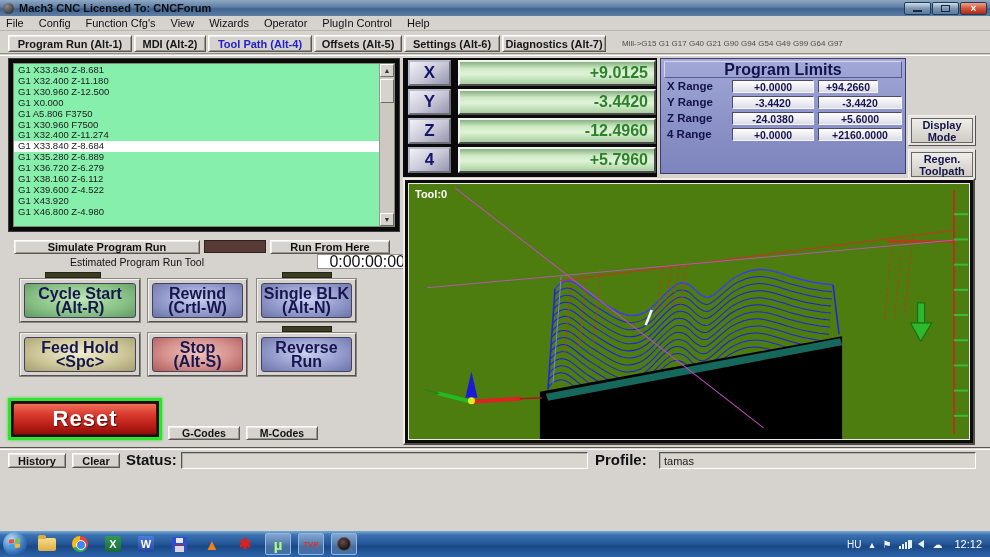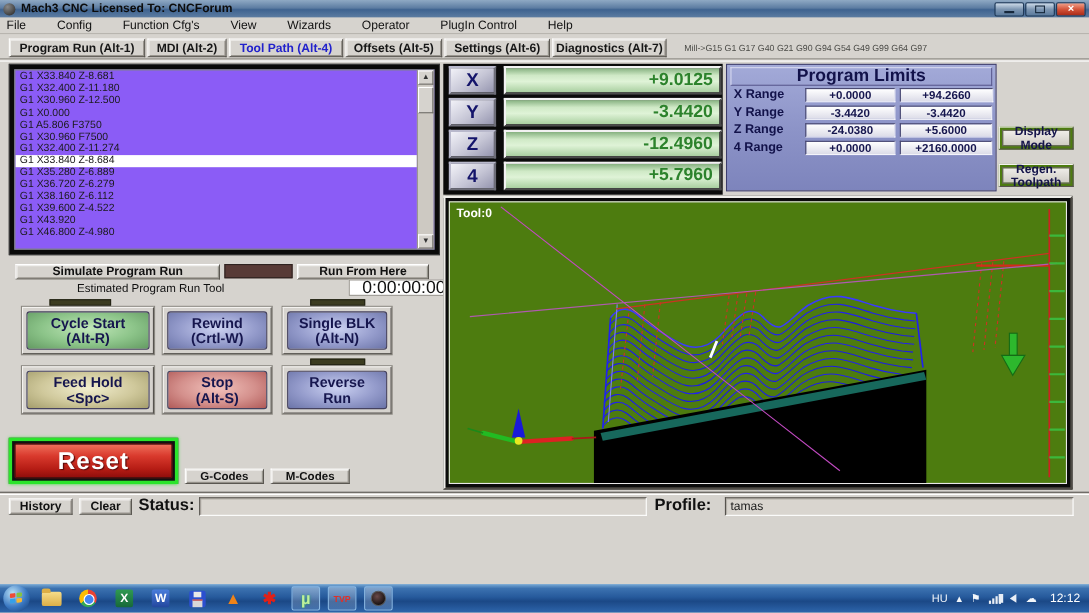--- a/index.html
+++ b/index.html
@@ -11,49 +11,49 @@
   .ctr { display:flex; align-items:center; justify-content:center; }
 
   
   #titlebar { left:0; top:0; width:990px; height:16px; background:linear-gradient(180deg,#8fa9c4 0%,#5d7da2 45%,#3f6390 55%,#5d7da2 100%); display:flex; align-items:center; padding-left:3px; }
   #titlebar .ttl { font-size:11px; font-weight:bold; color:#0c0c0c; margin-left:5px; }
   .winbtn { width:27px; height:13px; border:1px solid #1d3k; border:1px solid #203a58; border-radius:2px; margin-left:1px; display:flex; align-items:center; justify-content:center; }
   .winbtn.gray { background:linear-gradient(180deg,#cfdcea,#7d96b2 50%,#5b7a9c); }
   .winbtn.red { background:linear-gradient(180deg,#f0a08a,#d4543a 50%,#a82a18); color:#fff; font-size:10px; font-weight:bold; }
 
   
-  #menubar { left:0; top:16px; width:990px; height:15px; background:#d6d3ce; border-bottom:1px solid #b8b5af; display:flex; align-items:center; gap:28px; padding-left:6px; font-size:11px; color:#111; }
+  #menubar { left:0; top:16px; width:990px; height:15px; background:#d6d3ce; border-bottom:1px solid #b8b5af; display:flex; align-items:center; gap:15px; padding-left:6px; font-size:11px; color:#111; }
 
   
   .tab { position:absolute; top:35px; height:17px; font-size:11px; font-weight:bold; color:#161616; }
   .tab.active { color:#2222cc; }
   #modalstrip { left:622px; top:36px; width:345px; height:14px; font-size:8px; color:#4a4a46; display:flex; align-items:center; }
   #tabgroove { left:0; top:53px; width:990px; height:3px; border-top:1px solid #8f8c86; border-bottom:1px solid #ffffff; }
 
   
   #gcode-frame { left:8px; top:58px; width:392px; height:174px; background:#0a0a0a; border:1px solid #3a3a3a; padding:4px; }
-  #gcode-inner { width:100%; height:100%; display:flex; background:#8b5cf6; border:1px solid #7e8a74; }
+  #gcode-inner { width:100%; height:100%; display:flex; background:#86efac; border:1px solid #7e8a74; }
   #gcode-list { flex:1; overflow:hidden; padding-top:1px; }
   .gline { font-size:9.5px; line-height:10.9px; padding-left:4px; color:#1a1a1a; white-space:nowrap; }
   .gline.hl { background:#ffffff; }
   #gcode-scroll { width:15px; background:#cdc9c2; border-left:1px solid #9a968f; display:flex; flex-direction:column; }
   .scr-btn { height:13px; font-size:7px; color:#333; display:flex; align-items:center; justify-content:center; border:1px solid; border-color:#fff #6d6a65 #6d6a65 #fff; background:#d6d3ce; }
   #scr-thumb { height:24px; margin-top:2px; border:1px solid; border-color:#fff #6d6a65 #6d6a65 #fff; background:#d6d3ce; }
   #scr-track { flex:1; }
 
   
   .smbtn { position:absolute; height:14px; font-size:11px; font-weight:bold; color:#111; }
   #progressbar { left:204px; top:240px; width:62px; height:13px; background:#583a36; border:1px solid #2e2220; }
   #est-label { left:62px; top:256px; width:150px; font-size:10.5px; color:#111; }
   #est-value { left:283px; top:254px; width:92px; height:15px; background:#fff; border:1px solid #9a968f; font-size:16px; color:#111; text-align:right; padding-right:3px;margin-left:34px; }
   .led { position:absolute; height:6px; background:#3c3c20; border:1px solid #24241а; border:1px solid #242414; }
 
   
   .bigbtn { position:absolute; width:120px; height:43px; padding:3px; background:#d6d3ce; border:1px solid; border-color:#f4f2ef #56534e #56534e #f4f2ef; box-shadow:0 0 0 1px #8a8780; }
-  .bigface { width:100%; height:100%; border:1px solid #45425e; border-radius:3px; display:flex; flex-direction:column; align-items:center; justify-content:center; font-size:13px; font-weight:bold; color:#16164e; line-height:14px; }
+  .bigface { width:100%; height:100%; border:1px solid #45425e; border-radius:3px; display:flex; flex-direction:column; align-items:center; justify-content:center; font-size:16px; font-weight:bold; color:#16164e; line-height:14px; }
   .face-green { background:radial-gradient(ellipse at 50% 45%, #c2e8ba 0%, #8cc489 55%, #639a62 100%); }
   .face-blue { background:radial-gradient(ellipse at 50% 45%, #ccd2f2 0%, #959ccc 55%, #6b74a8 100%); }
   .face-tan { background:radial-gradient(ellipse at 50% 45%, #f2eecf 0%, #cfc89b 55%, #a49d6c 100%); }
   .face-red { background:radial-gradient(ellipse at 50% 45%, #f2c2bc 0%, #d4908c 55%, #b05a58 100%); }
 
   
   #reset-outer { left:8px; top:398px; width:154px; height:42px; border:3px solid #2be42b; background:#111; padding:2px; box-shadow:0 0 3px #2be42b; }
   #reset-face { width:100%; height:100%; border:1px solid #5a0f0f; border-radius:2px; background:linear-gradient(180deg,#ef6f5b 0%,#d93a2d 35%,#b51c14 75%,#8f0e0c 100%); color:#fff; font-size:22px; font-weight:bold; display:flex; align-items:center; justify-content:center; letter-spacing:1px; text-shadow:1px 1px 1px #5a0a0a; }
 
   
@@ -68,21 +68,21 @@
   .droval { position:absolute; left:52px; top:0; width:198px; height:26px; border:2px solid; border-color:#f2f2f2 #4a4a4a #4a4a4a #f2f2f2; background:linear-gradient(180deg,#86b180 0%,#cfe9c6 30%,#dff3d7 55%,#a9cfa0 100%); color:#2c822c; font-size:16px; font-weight:bold; display:flex; align-items:center; justify-content:flex-end; padding-right:6px; }
 
   
   #limits-panel { left:660px; top:58px; width:246px; height:116px; background:linear-gradient(180deg,#a3aad8 0%,#8d94c8 50%,#7d84bc 100%); border:1px solid #3c3c6e; padding:1px; }
   #limits-title { height:17px; margin:1px 2px; border:1px solid; border-color:#d5d8ef #5a5a90 #5a5a90 #d5d8ef; font-size:16px; font-weight:bold; color:#12124a; display:flex; align-items:center; justify-content:center; }
   .lim-row { position:relative; height:16px; }
   .lim-label { position:absolute; left:5px; top:1px; font-size:11.5px; font-weight:bold; color:#12124a; }
   .lim-field { position:absolute; top:1px; height:13px; background:linear-gradient(180deg,#ffffff,#dcdce8); border:1px solid; border-color:#4a4a72 #f4f4fa #f4f4fa #4a4a72; font-size:10.5px; font-weight:bold; color:#16164e; display:flex; align-items:center; justify-content:center; }
   #limits-footer { height:18px; margin:2px 2px 0; border-top:1px solid #5a5a90; font-size:13.5px; font-weight:bold; color:#12124a; display:flex; align-items:center; justify-content:center; }
 
-  .sidebtn { position:absolute; left:908px; width:68px; height:21px; padding:2px; background:#4d7c0f; border:1px solid; border-color:#f4f2ef #56534e #56534e #f4f2ef; }
+  .sidebtn { position:absolute; left:908px; width:68px; height:31px; padding:2px; background:#e5e5e5; border:1px solid; border-color:#f4f2ef #56534e #56534e #f4f2ef; }
   .sideface { width:100%; height:100%; border:1px solid #6a675f; background:linear-gradient(180deg,#efede9,#cfccc5); font-size:11px; font-weight:bold; color:#14144a; line-height:12px; display:flex; flex-direction:column; align-items:center; justify-content:center; }
 
   
   #tp-outer { left:403px; top:178px; width:572px; height:267px; background:#0b0b0b; border:2px solid; border-color:#efeeea #4e4b45 #4e4b45 #efeeea; padding:3px; }
   #tp-black { position:relative; width:100%; height:100%; background:#4d7c0f; border:1px solid #e8e8e8; }
   #tp-tool { position:absolute; left:6px; top:4px; color:#fff; font-size:11px; font-weight:bold; }
 
   
   #taskbar { left:0; top:531px; width:990px; height:26px; background:linear-gradient(180deg,#79aad6 0%,#3c72b0 15%,#265a9c 45%,#1b4886 60%,#2e66ac 100%); display:flex; align-items:center; }
   #startorb { width:24px; height:24px; border-radius:50%; margin-left:3px; background:radial-gradient(circle at 35% 30%, #b8e0f6 0%, #3a78c2 55%, #123a72 100%); position:relative; }
@@ -258,21 +258,21 @@
       <div class="axisbtn">4</div>
       <div class="droval">+5.7960</div>
     </div>
   </div>
 
   <div id="limits-panel" class="abs">
     <div id="limits-title">Program Limits</div>
     <div class="lim-row">
       <span class="lim-label">X Range</span>
       <span class="lim-field" style="left:70px;width:82px;">+0.0000</span>
-      <span class="lim-field" style="left:156px;width:85px;">+94.2660</span>
+      <span class="lim-field" style="left:156px;width:60px;">+94.2660</span>
     </div>
     <div class="lim-row">
       <span class="lim-label">Y Range</span>
       <span class="lim-field" style="left:70px;width:82px;">-3.4420</span>
       <span class="lim-field" style="left:156px;width:84px;">-3.4420</span>
     </div>
     <div class="lim-row">
       <span class="lim-label">Z Range</span>
       <span class="lim-field" style="left:70px;width:82px;">-24.0380</span>
       <span class="lim-field" style="left:156px;width:84px;">+5.6000</span>

